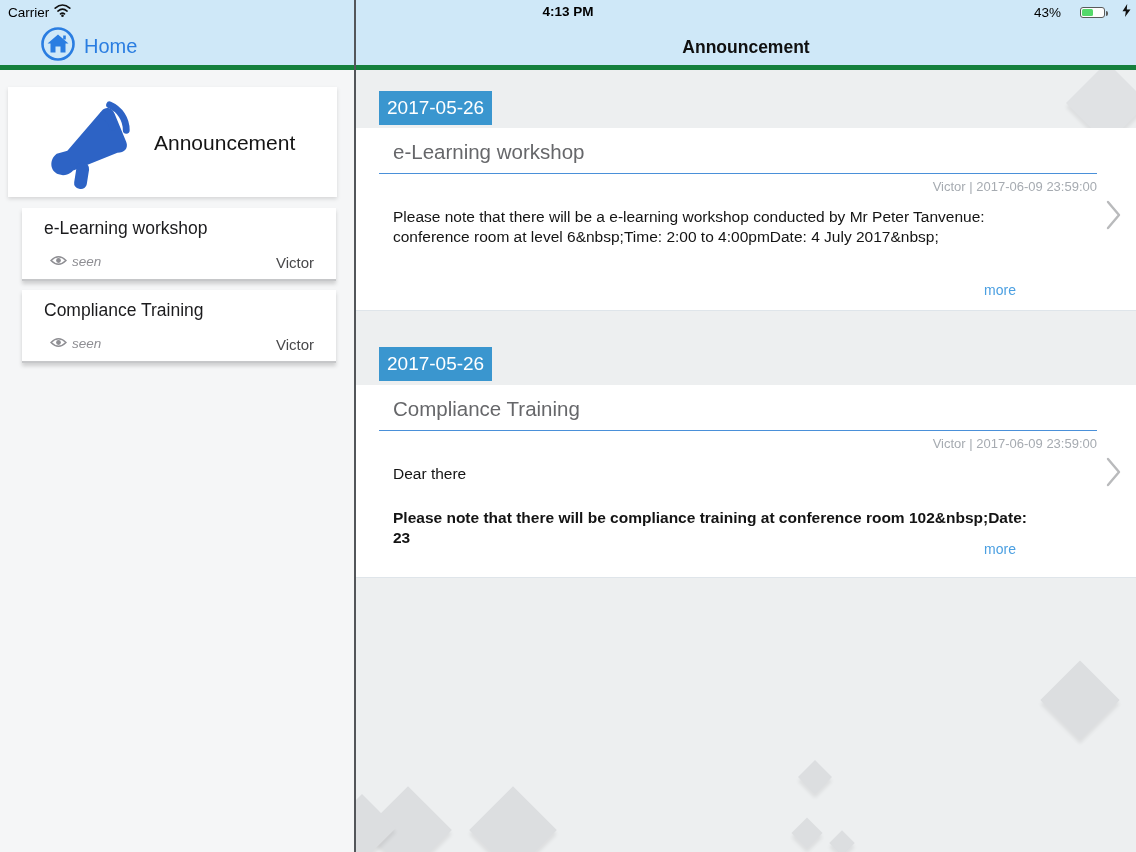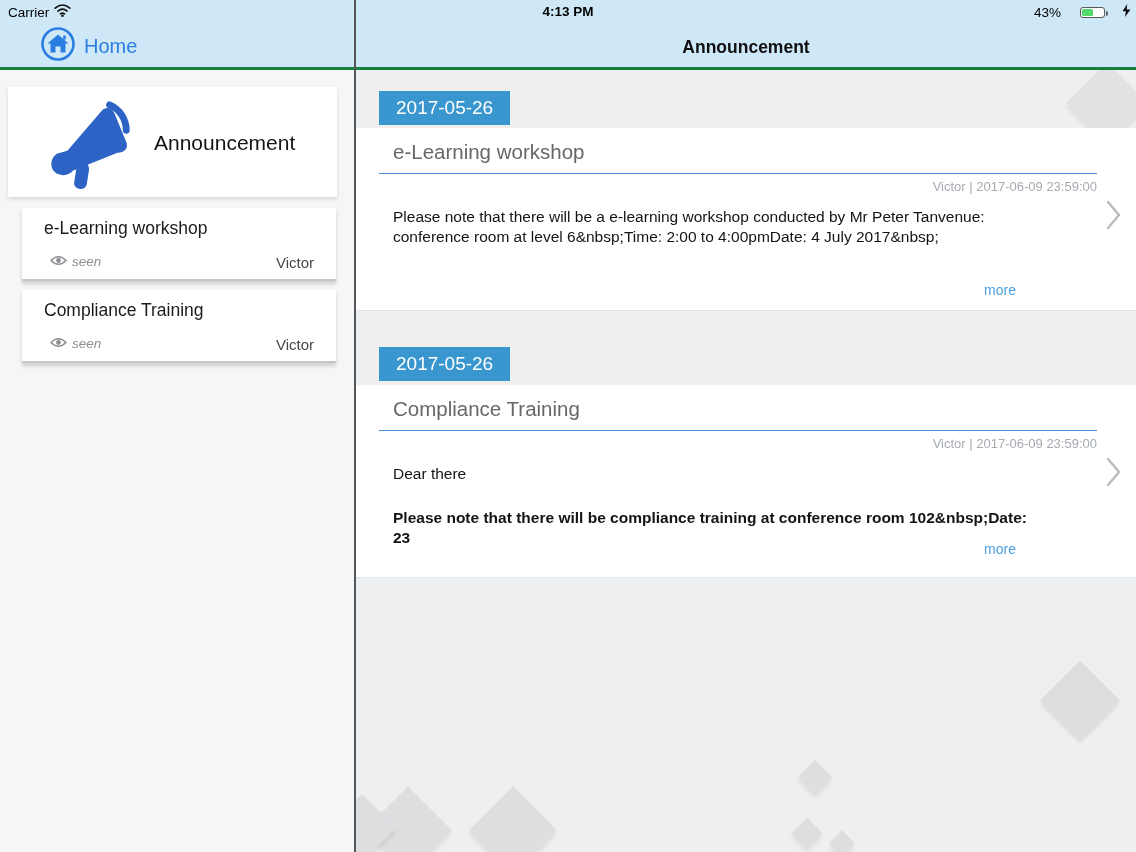--- a/index.html
+++ b/index.html
@@ -2,21 +2,21 @@
 <html><head>
 <meta charset="utf-8">
 <style>
   * { margin:0; padding:0; box-sizing:border-box; }
   html,body { width:1136px; height:852px; }
   body { font-family:"Liberation Sans", sans-serif; background:#ffffff; overflow:hidden; }
   #screen { position:relative; width:1136px; height:852px; overflow:hidden; background:#f5f6f7; }
 
   
   .topbar { position:absolute; left:0; top:0; width:1136px; height:70px;
-            background:#cfe8f8; border-bottom:3px solid #15803d; z-index:5; }
+            background:#cfe8f8; border-bottom:5px solid #15803d; z-index:5; }
   .status-left { position:absolute; left:8px; top:4px; display:flex; align-items:center; gap:5px;
                  font-size:13.5px; color:#000; }
   .status-time { position:absolute; left:0; right:0; top:4px; text-align:center;
                  font-size:13.5px; font-weight:bold; color:#000; }
   .status-right { position:absolute; right:5px; top:4px; display:flex; align-items:center; gap:17px;
                   font-size:13.5px; color:#000; }
   .battery { position:relative; width:25px; height:11px; border:1px solid #5a5a5a; border-radius:3px;
              background:#fdfdfd; margin-left:2px; }
   .battery .fill { position:absolute; left:1px; top:1px; bottom:1px; width:11px;
                    background:#53d86a; border-radius:1.5px; }
@@ -55,21 +55,21 @@
   .d-s1  { left:447px; top:695px; width:24px; height:24px; }
   .d-s2  { left:440px; top:752px; width:22px; height:22px; }
   .d-s3  { left:477px; top:764px; width:18px; height:18px; }
   .d-bl1 { left:21px;  top:729px; width:62px; height:62px; }
   .d-bl2 { left:126px; top:729px; width:62px; height:62px; }
   .d-bl3 { left:-18px; top:734px; width:48px; height:48px; }
 
   .section { position:absolute; left:0; width:780px; z-index:2; }
   .section.s1 { top:0; }
   .section.s2 { top:256px; }
-  .badge { position:absolute; left:23px; top:21px; height:34px; line-height:34px; padding:0 17px;
+  .badge { position:absolute; left:23px; top:21px; height:34px; line-height:34px; padding:0 8px;
            background:#3a96cf; color:#ffffff; font-size:19px; }
   .acard { position:absolute; left:0; top:58px; width:780px; background:#ffffff;
            border-bottom:1px solid #dfe5ea; }
   .s1 .acard { height:183px; }
   .s2 .acard { top:59px; height:193px; }
   .atitle { margin:10px 39px 0 23px; padding:2px 0 9px 14px; font-size:20.5px; font-weight:400;
             color:#66676a; border-bottom:1px solid #4a90d9; }
   .ameta { margin:5px 39px 0 0; text-align:right; font-size:13px; color:#a6abb1; }
   .abody { margin:13px 95px 0 37px; font-size:15.5px; color:#141414; line-height:20px; }
   .abody.gap { margin-top:24px;font-weight:bold; }

